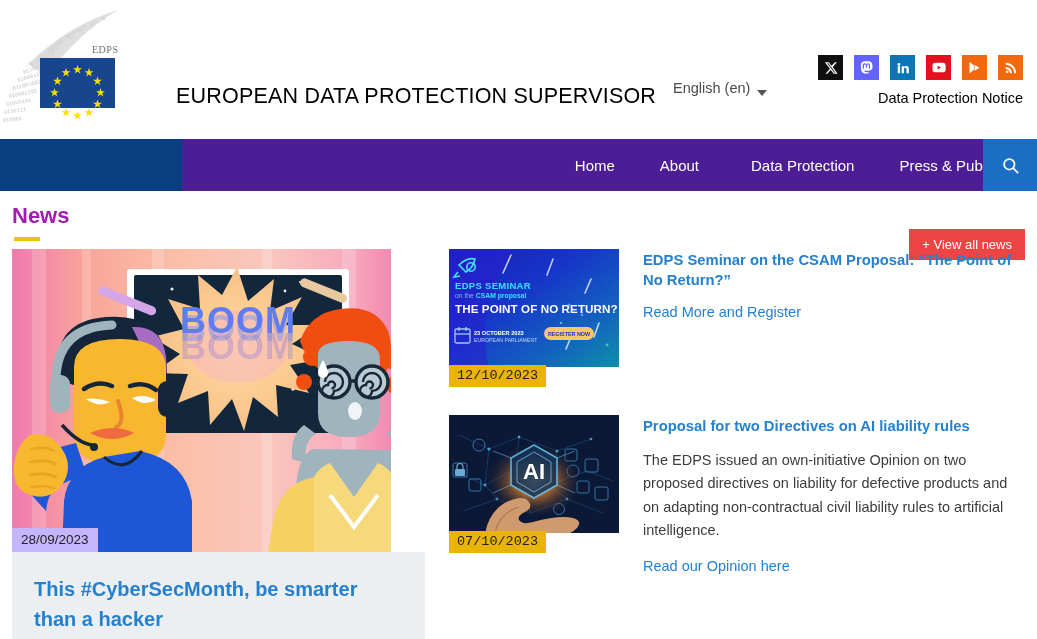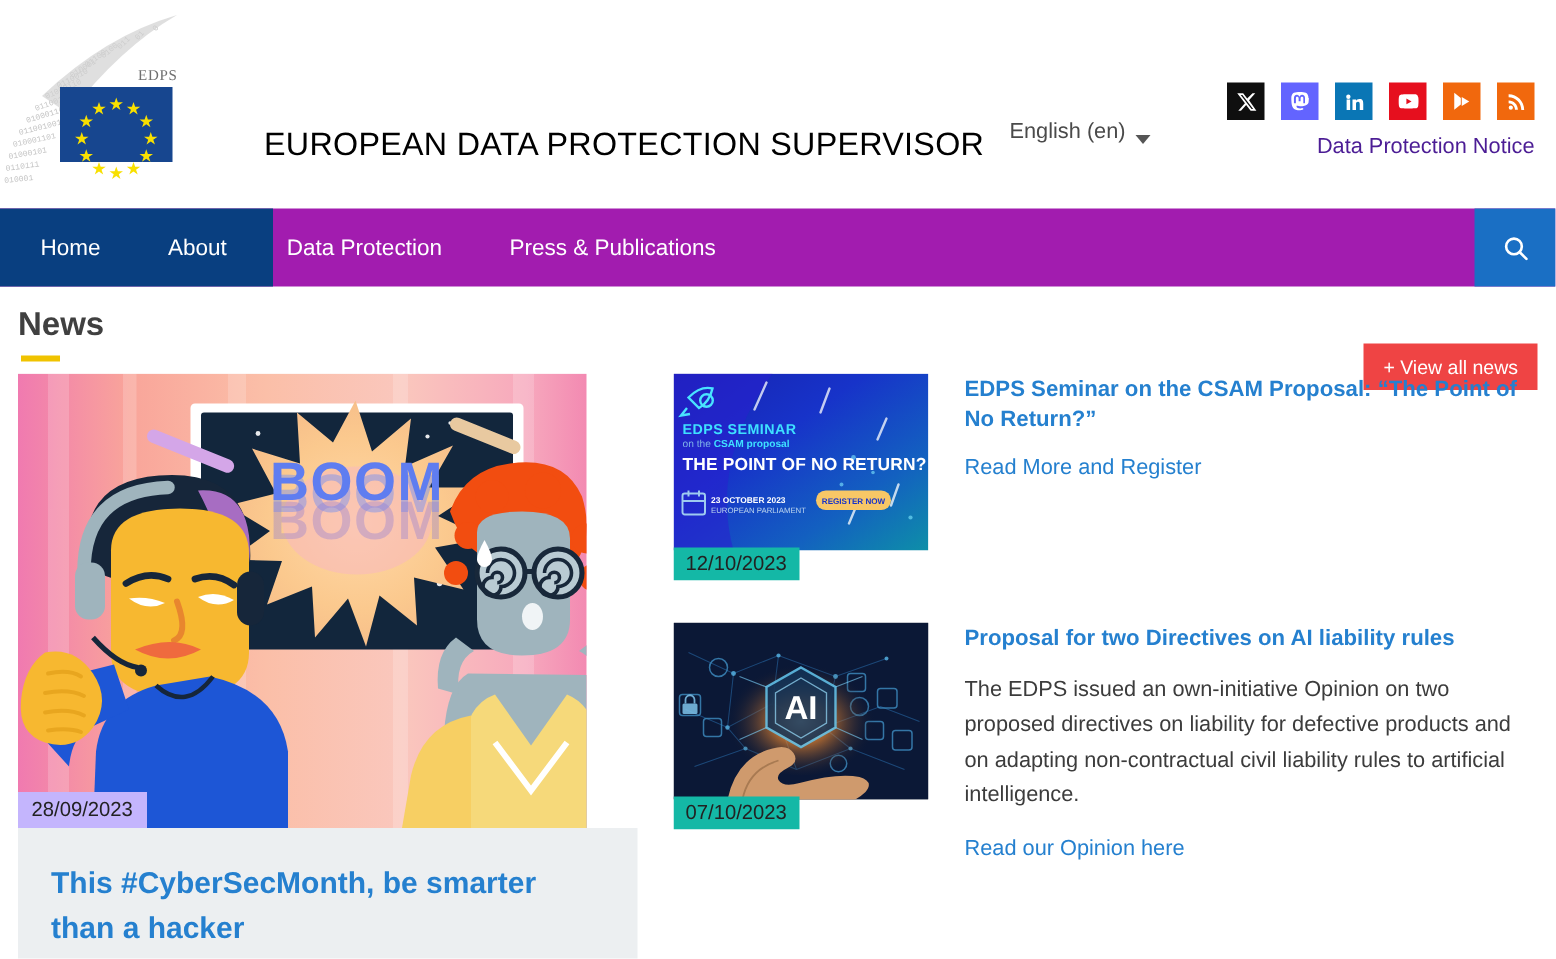--- a/index.html
+++ b/index.html
@@ -64,32 +64,33 @@
   .si-x { background: #0f0f0f; }
   .si-mastodon { background: #6364ff; }
   .si-linkedin { background: #0a76b5; }
   .si-youtube { background: #e60f1e; }
   .si-peertube { background: #f1680d; }
   .si-rss { background: #f1680d; }
   .dpn-link {
     position: absolute;
     right: 14px; top: 90px;
     font-size: 14.5px;
-    color: #4c1d95;
+    color: #000000;
     cursor: pointer;
     white-space: nowrap;
   }
 
   
   .navbar {
     position: relative;
     height: 52px;
-    background: #a21caf;
+    background: #4c1d95;
     display: flex;
     align-items: stretch;
+    justify-content: flex-end;
   }
   .nav-home-hl {
     position: absolute;
     left: 0; top: 0;
     width: 182px; height: 100%;
     background: #093f80;
   }
   .nav-items {
     position: relative;
     display: flex;
@@ -98,21 +99,21 @@
   }
   .nav-item {
     color: #ffffff;
     font-size: 15px;
     padding: 0 0px;
     cursor: pointer;
     white-space: nowrap;
   }
   .nav-item.n0 { margin-left: 27px; }
   .nav-item.n1 { margin-left: 45px; }
-  .nav-item.n2 { margin-left: 40px; }
+  .nav-item.n2 { margin-left: 52px; }
   .nav-item.n3 { margin-left: 45px; }
   .nav-search-btn {
     position: absolute;
     right: 0; top: 0;
     width: 54px; height: 52px;
     background: #1a6fc4;
     display: flex; align-items: center; justify-content: center;
     cursor: pointer;
     z-index: 3;
   }
@@ -124,21 +125,21 @@
   }
   .news-head {
     position: relative;
     height: 58px;
   }
   .news-title {
     position: absolute;
     left: 0px; top: 12px;
     font-size: 22px;
     font-weight: 700;
-    color: #404040;
+    color: #a21caf;
   }
   .news-underline {
     position: absolute;
     left: 2px; top: 46px;
     width: 26px; height: 4px;
     background: #f0c300;
   }
   .view-all-btn {
     position: absolute;
     right: 0px; top: 6px;
@@ -205,25 +206,26 @@
   }
   .thumb-wrap {
     position: relative;
     width: 170px; height: 138px;
     flex: 0 0 170px;
     overflow: hidden;
   }
   .thumb-date {
     position: absolute;
     left: 0; bottom: 0;
-    background: #14b8a6;
+    background: #eab308;
     color: #222;
     font-size: 13.5px;
     padding: 3px 8px 4px 8px;
     z-index: 9;
+    font-family: Liberation Mono, monospace;
   }
   .row-body {
     margin-left: 24px;
     flex: 1;
     padding-top: 2px;
   }
   .row-title {
     color: #2580cf;
     font-size: 14.8px;
     font-weight: 700;

